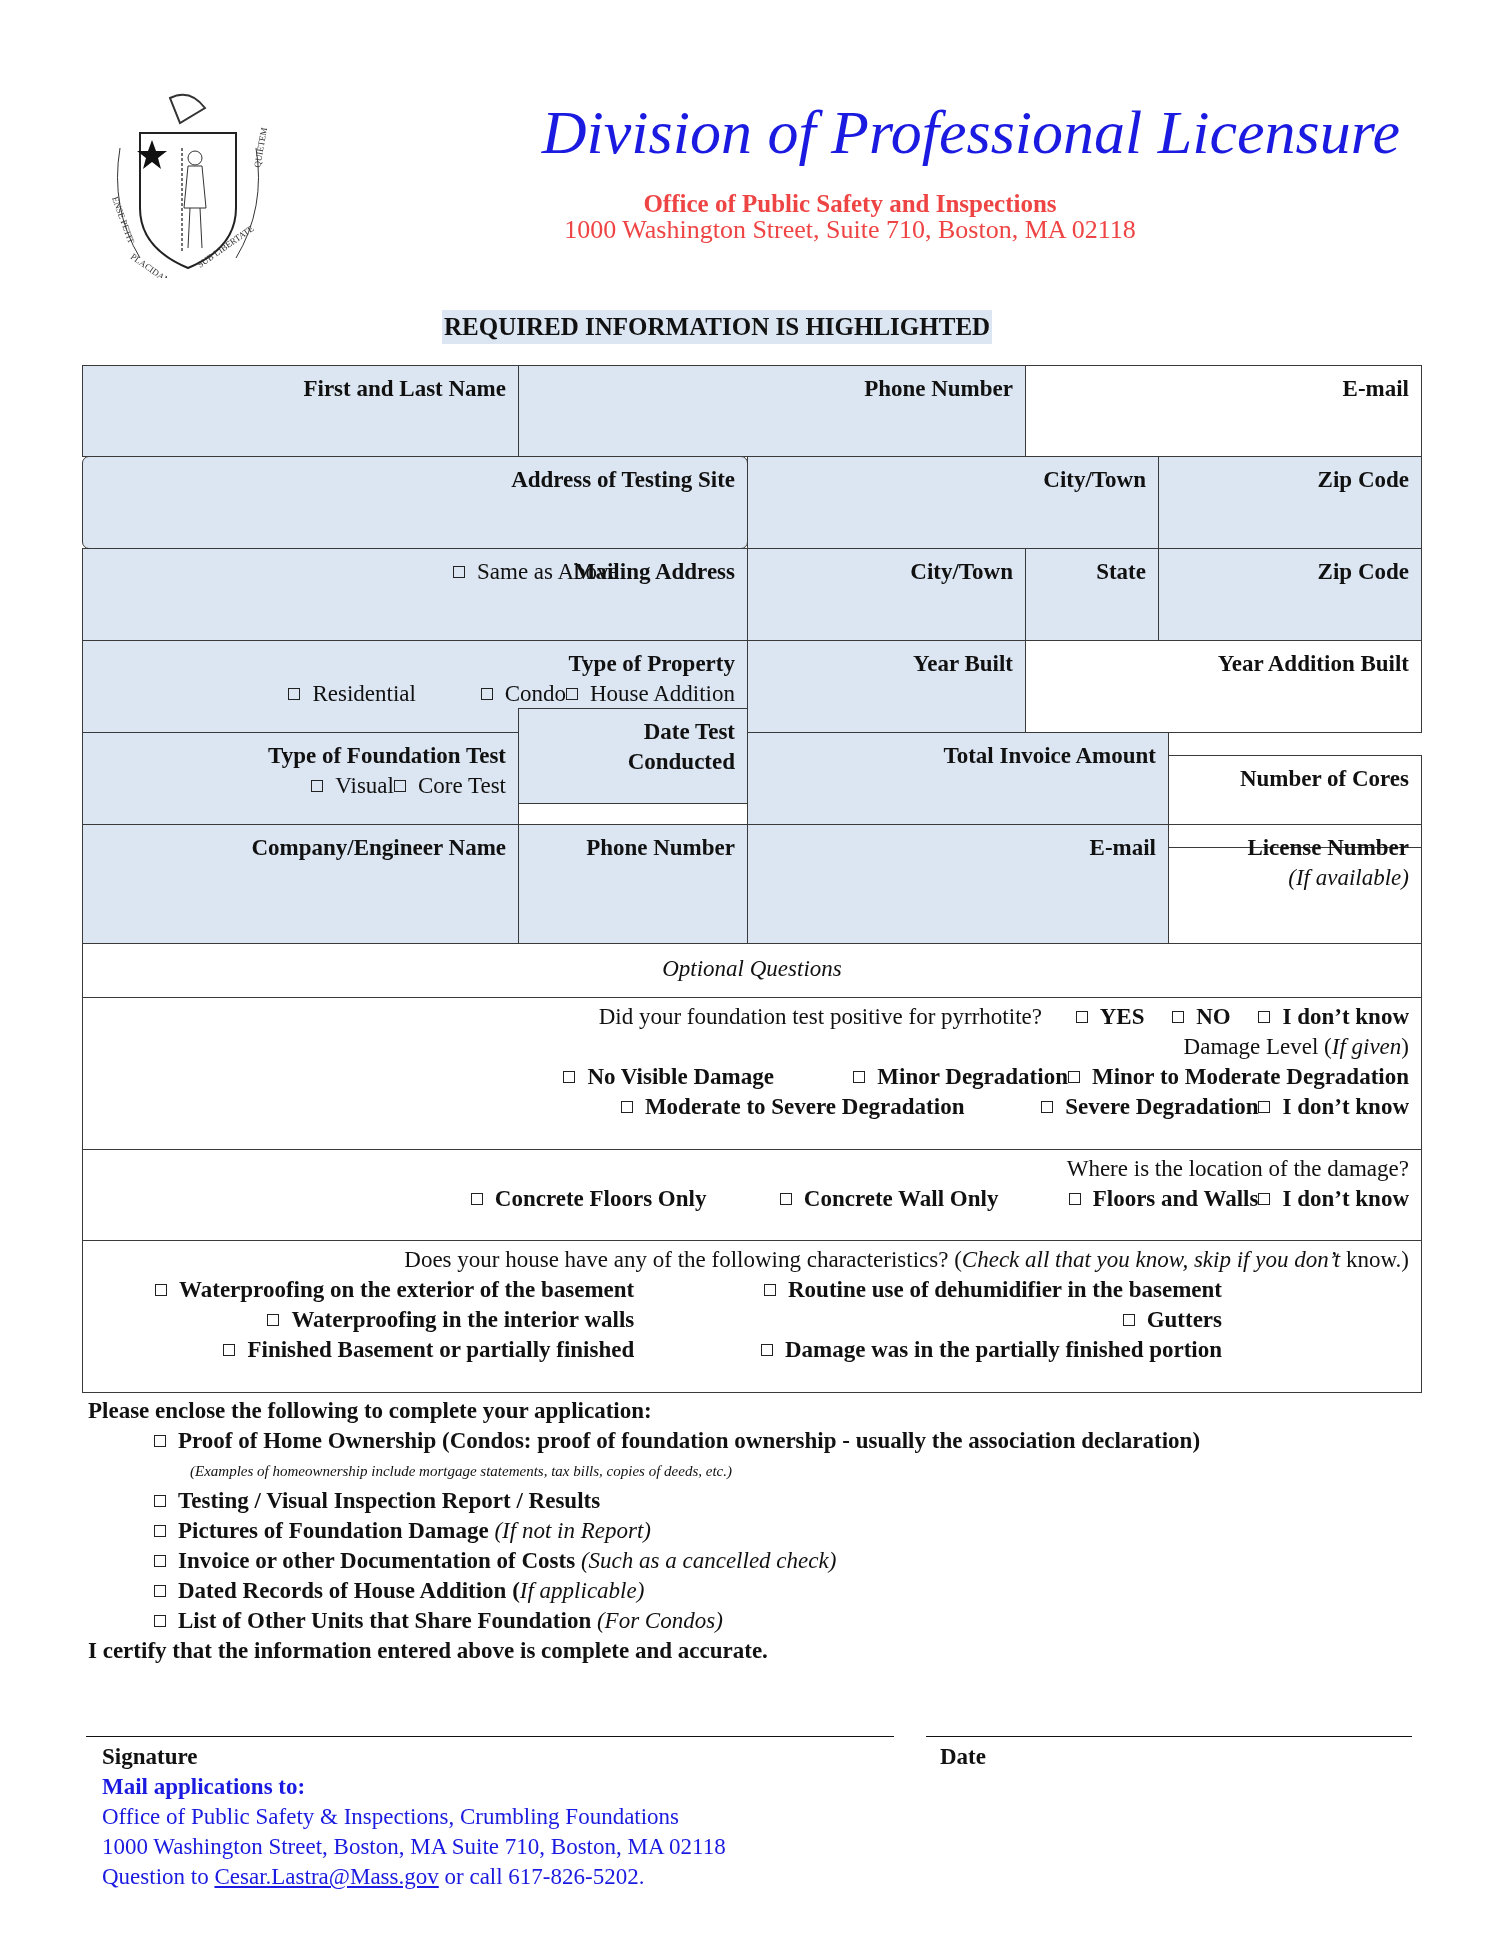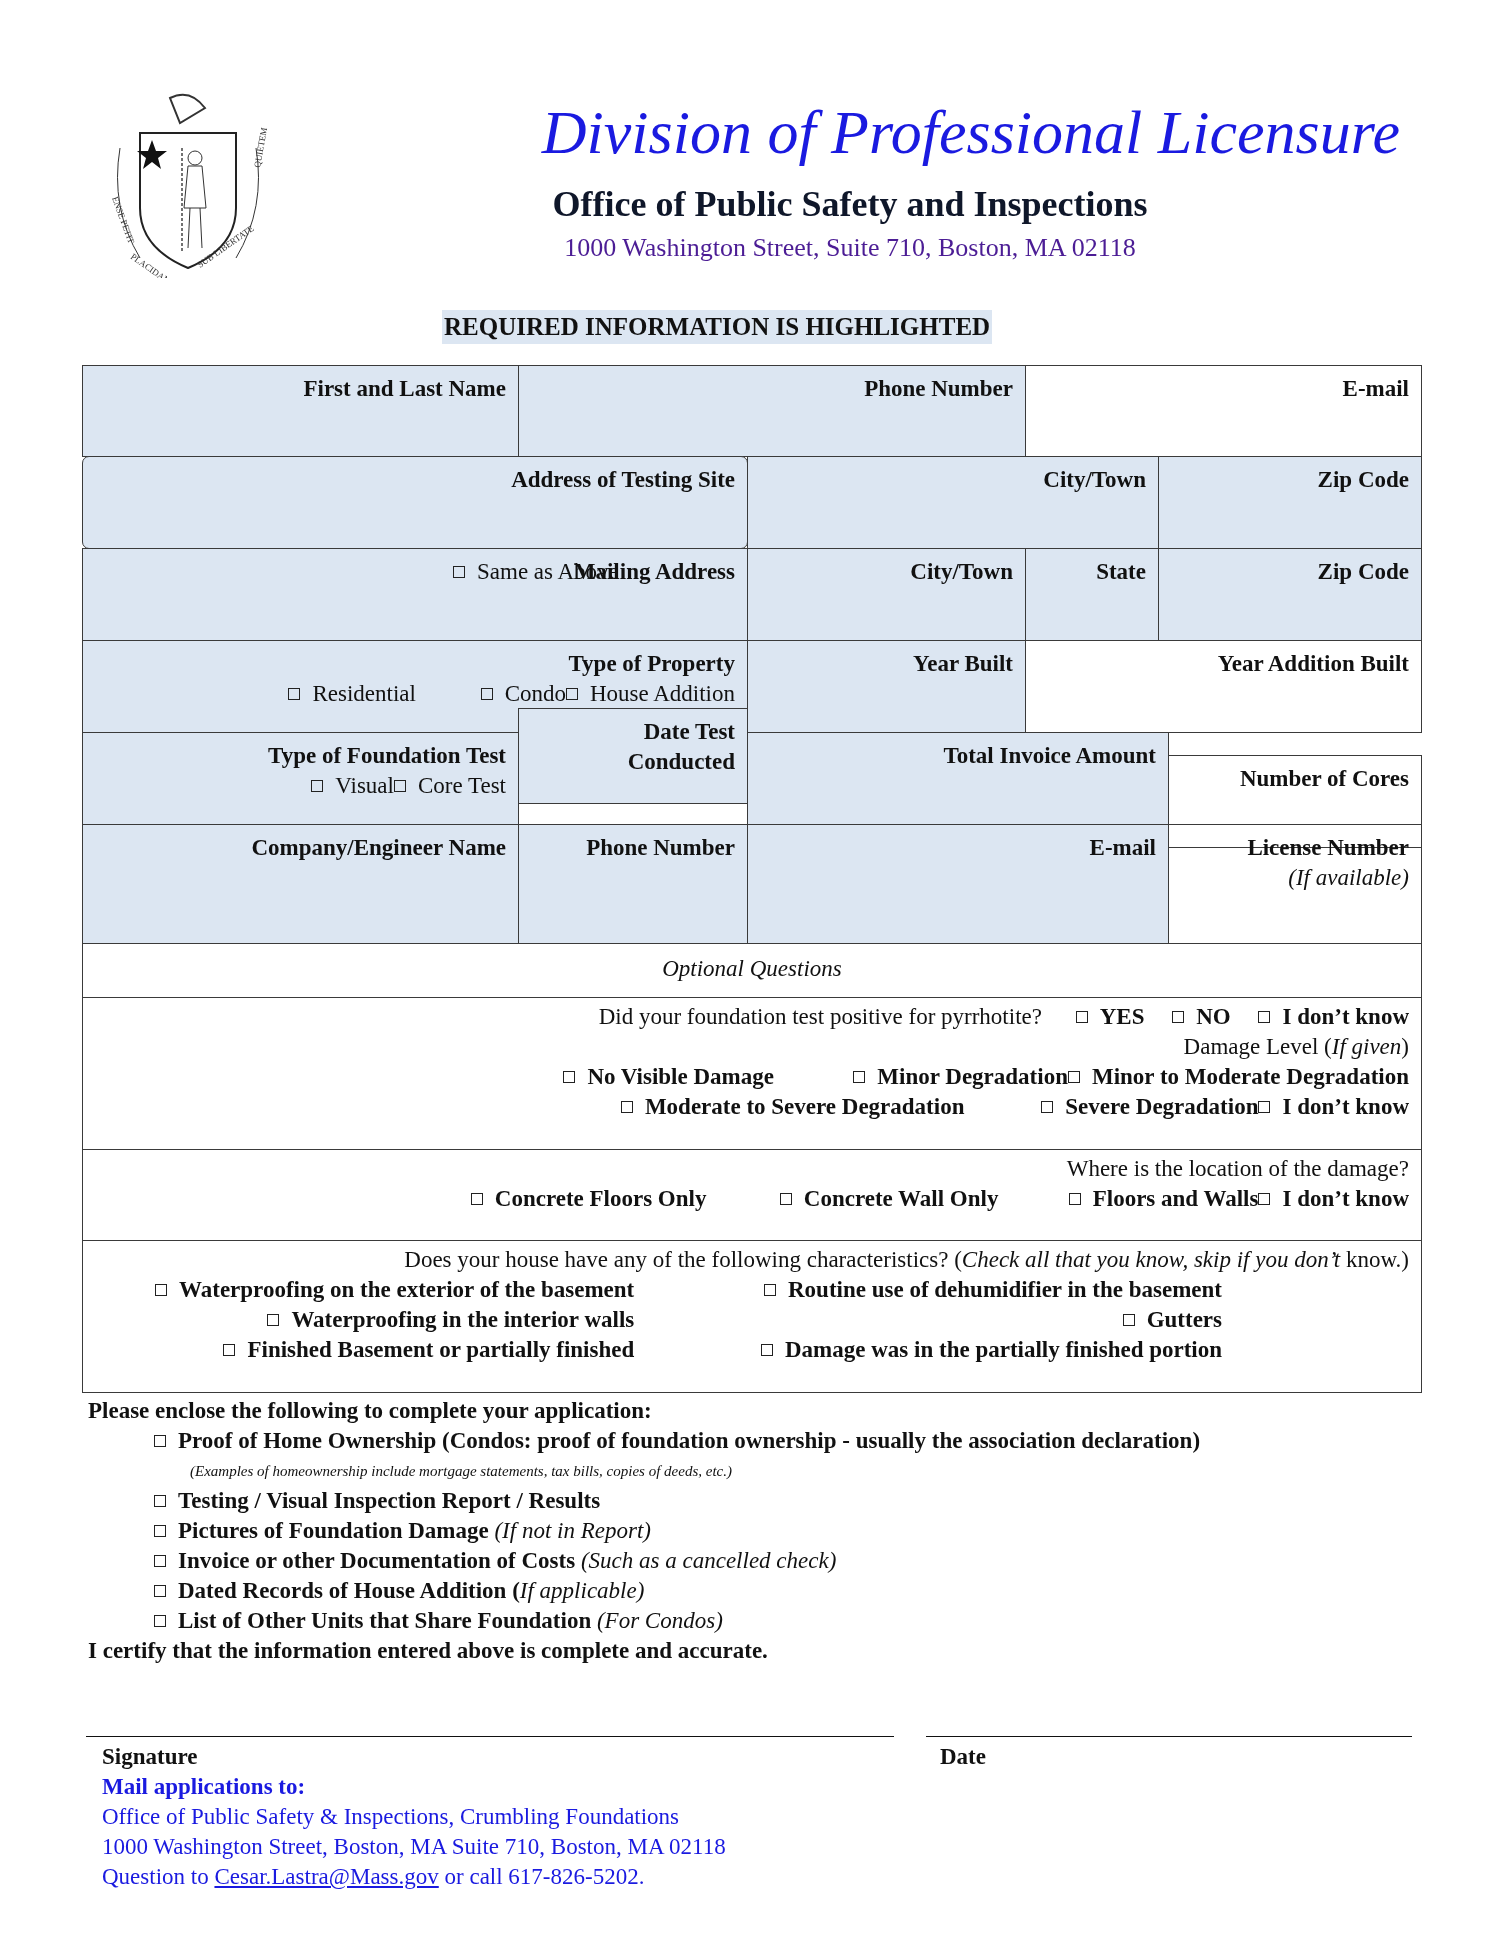--- a/index.html
+++ b/index.html
@@ -2,23 +2,23 @@
 <html><head>
 <meta charset="utf-8">
 <style>
   html, body { margin:0; padding:0; background:#ffffff; }
   body { width:1500px; height:1941px; position:relative; overflow:hidden;
          font-family:"Liberation Serif", "DejaVu Serif", serif; color:#111; }
   .abs { position:absolute; }
   .seal { left:100px; top:88px; width:176px; width:176px; height:190px; }
   .hdr-title { left:300px; width:1100px; top:100px; text-align:right; color:#1a1ae0;
                font-style:italic; font-size:62px; line-height:64px; }
-  .hdr-sub { left:300px; width:1100px; top:182px; text-align:center; color:#0f172a;
-             font-weight:bold; font-size:36px; line-height:44px; }
-  .hdr-addr { left:300px; width:1100px; top:232px; text-align:center; color:#4c1d95;
+  .hdr-sub { left:300px; width:1100px; top:182px; text-align:center; color:#ef4444;
+             font-weight:bold; font-size:25px; line-height:44px; }
+  .hdr-addr { left:300px; width:1100px; top:214px; text-align:center; color:#ef4444;
               font-size:26px; line-height:32px; }
   .req { left:442px; top:310px; background:#dce6f2; font-weight:bold; font-size:25px;
          line-height:34px; padding:0 2px; }
   .cell { position:absolute; border:1.5px solid #3a3a3a; box-sizing:border-box;
           padding:8px 12px; font-size:23px; line-height:30px;text-align:right; }
   .hl { background:#dce6f2; }
   .lbl { font-weight:bold; }
   .opt { font-weight:normal; }
   .cb { display:inline-block; width:10px; height:10px; border:1.3px solid #222;
         margin-right:12px; vertical-align:middle; position:relative; top:-2px; cursor:pointer; }

